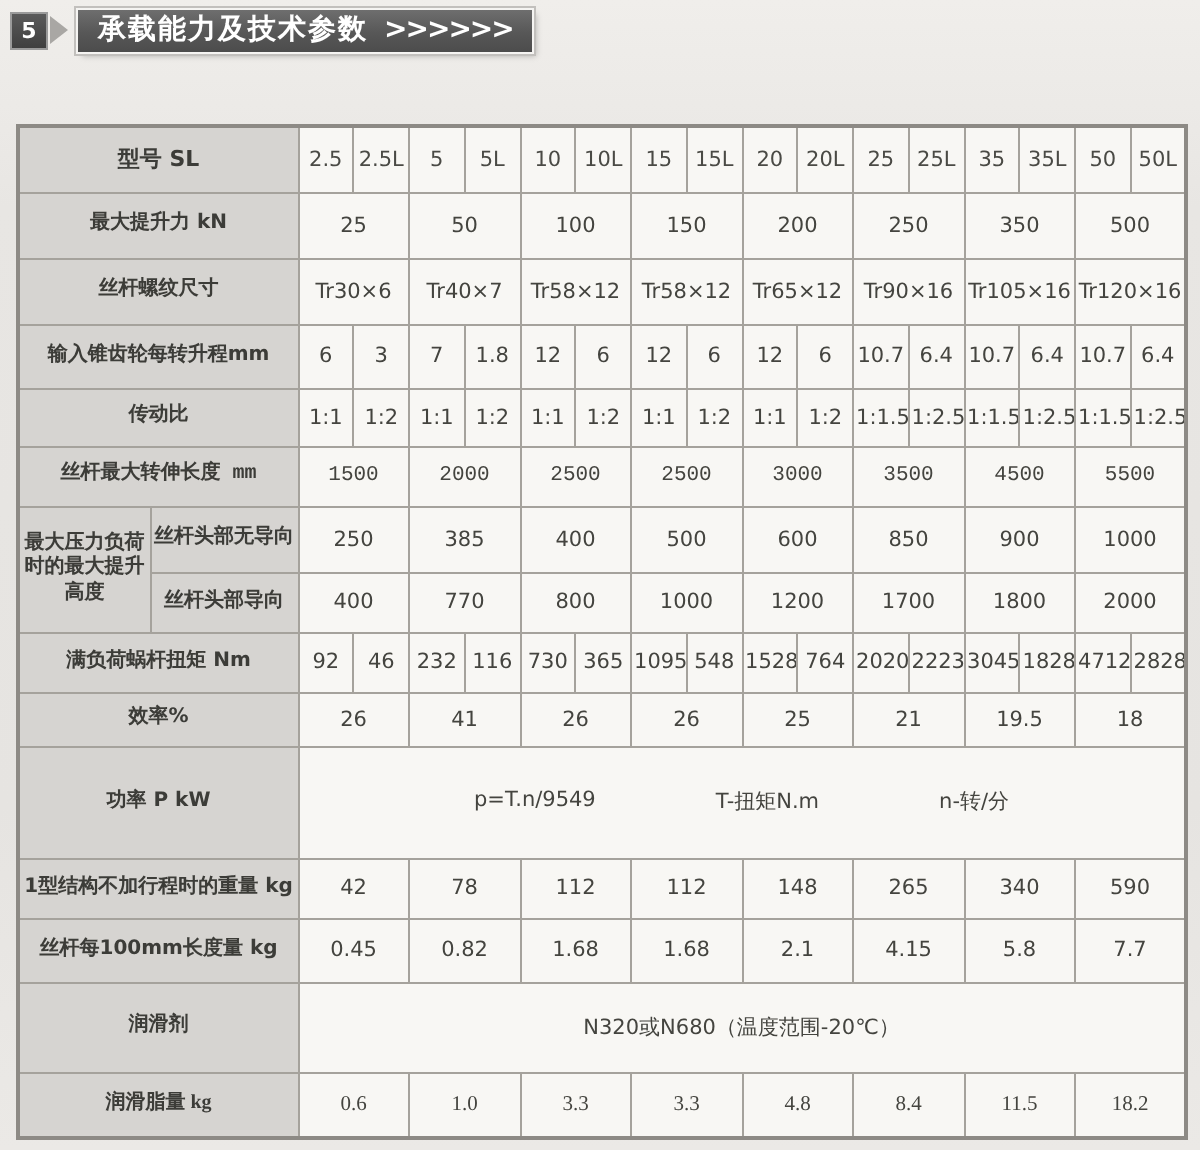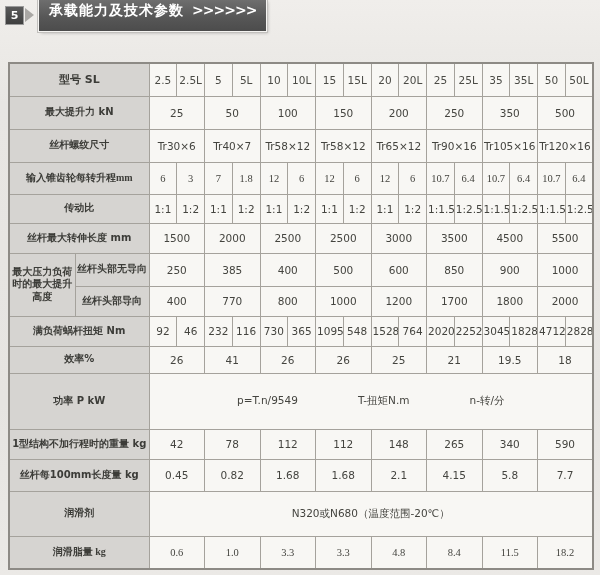--- a/index.html
+++ b/index.html
@@ -22,21 +22,21 @@
     border:1px solid #9a9a9a;
   }
   .badge-arrow {
     width:0; height:0; margin-left:1px; margin-right:5px;
     border-top:7px solid transparent; border-bottom:7px solid transparent;
     border-left:9px solid #a9a7a4;
   }
   .title-bar {
     background:linear-gradient(180deg,#6e6e6e 0%,#575757 55%,#4c4c4c 100%);
     color:#fff; font-weight:bold; font-size:14px; letter-spacing:1px;
-    padding:2px 10px 12px 10px; line-height:17px;
+    padding:2px 10px 2px 10px; line-height:17px;
     box-shadow:0 0 0 1px #f5f4f2, 0 0 0 2px #c2c0bd, 2px 2px 3px rgba(0,0,0,0.25);
     white-space:nowrap;
   }
   .title-bar .chev { margin-left:8px; letter-spacing:-1px; font-weight:bold; }
   
   table.spec {
     position:absolute; left:8px; top:62px; width:584px;
     border-collapse:collapse; table-layout:fixed;
     border:2px solid #8d8a85;
   }
@@ -54,23 +54,23 @@
   .spec th.model-label { font-size:11px; }
   .spec td {
     background:#f8f7f4;
     font-size:10.5px; font-weight:normal;
   }
   .spec td.model-cell { font-size:10.5px; color:#4a4a45; }
   
   .spec tr:nth-child(1)  { height:33px; }
   .spec tr:nth-child(2)  { height:33px; }
   .spec tr:nth-child(3)  { height:33px; }
-  .spec tr:nth-child(4)  { height:32px;font-family:Liberation Serif, serif; }
+  .spec tr:nth-child(4)  { height:32px; }
   .spec tr:nth-child(5)  { height:29px; }
-  .spec tr:nth-child(6)  { height:30px; }
+  .spec tr:nth-child(6)  { height:30px;font-family:Liberation Mono, monospace; }
   .spec tr:nth-child(7)  { height:33px; }
   .spec tr:nth-child(8)  { height:30px; }
   .spec tr:nth-child(9)  { height:30px; }
   .spec tr:nth-child(10) { height:27px; }
   .spec tr:nth-child(11) { height:56px;padding-left:27px; }
   .spec tr:nth-child(12) { height:30px; }
   .spec tr:nth-child(13) { height:32px; }
   .spec tr:nth-child(14) { height:45px; }
   .spec tr:nth-child(15) { height:33px;font-family:Liberation Serif, serif; }
   
@@ -231,21 +231,21 @@
           <td>46</td>
           <td>232</td>
           <td>116</td>
           <td>730</td>
           <td>365</td>
           <td>1095</td>
           <td>548</td>
           <td>1528</td>
           <td>764</td>
           <td>2020</td>
-          <td>2252</td>
+          <td>2223</td>
           <td>3045</td>
           <td>1828</td>
           <td>4712</td>
           <td>2828</td>
         </tr>
         <tr>
           <th class="label-cell" colspan="2">效率%</th>
           <td colspan="2">26</td>
           <td colspan="2">41</td>
           <td colspan="2">26</td>

